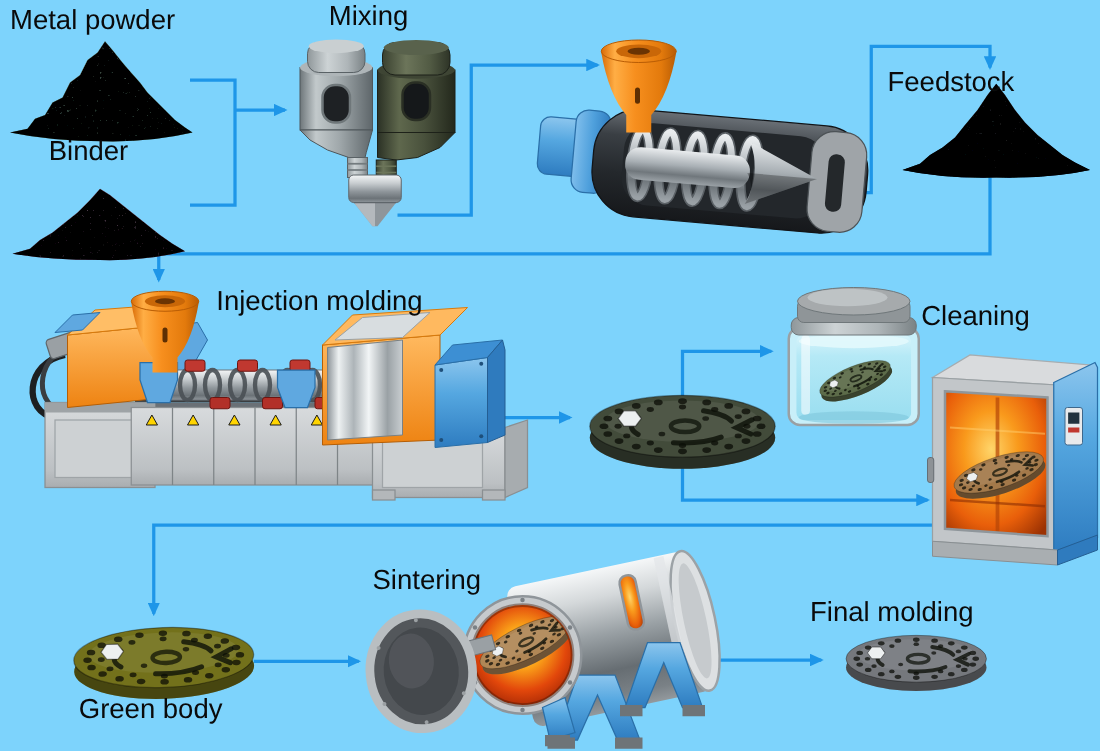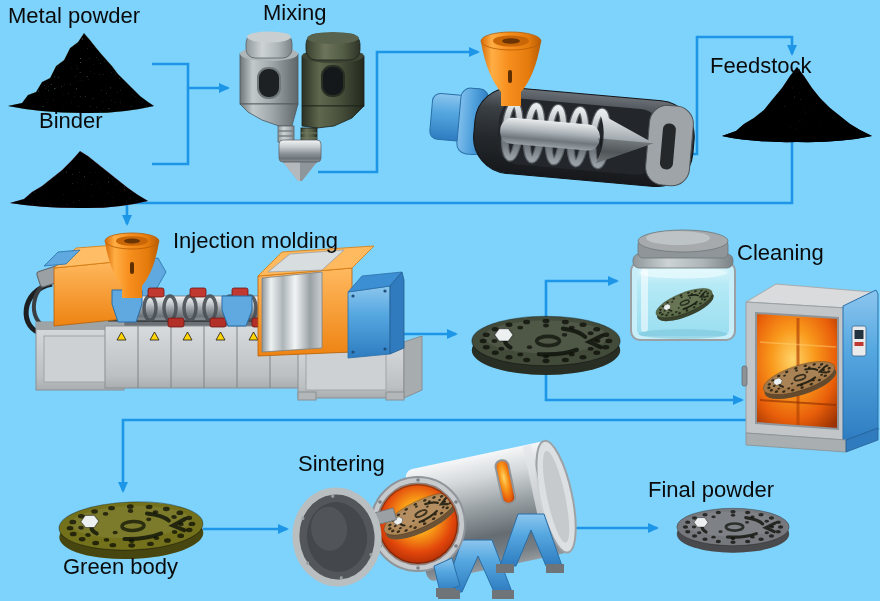--- a/index.html
+++ b/index.html
@@ -477,15 +477,15 @@
 </svg>
 
 <div class="lbl" style="left:8px;top:3px;">Metal powder</div>
 <div class="lbl" style="left:39px;top:108px;">Binder</div>
 <div class="lbl" style="left:263px;top:0;">Mixing</div>
 <div class="lbl" style="left:710px;top:5px;margin-top:48px;">Feedstock</div>
 <div class="lbl" style="left:173px;top:228px;">Injection molding</div>
 <div class="lbl" style="left:737px;top:240px;">Cleaning</div>
 <div class="lbl" style="left:298px;top:451px;">Sintering</div>
 <div class="lbl" style="left:63px;top:554px;">Green body</div>
-<div class="lbl" style="left:648px;top:477px;">Final powder</div>
+<div class="lbl" style="left:648px;top:477px;">Final molding</div>
 
 </div>
 
 </body></html>

